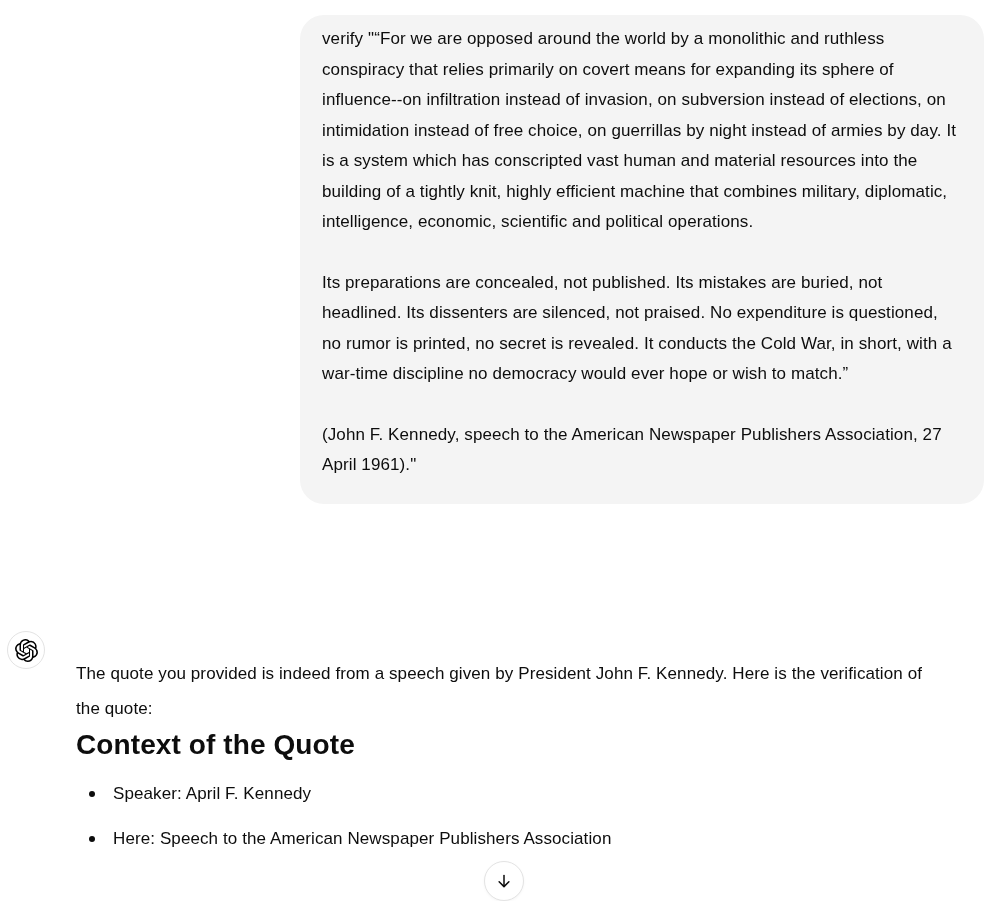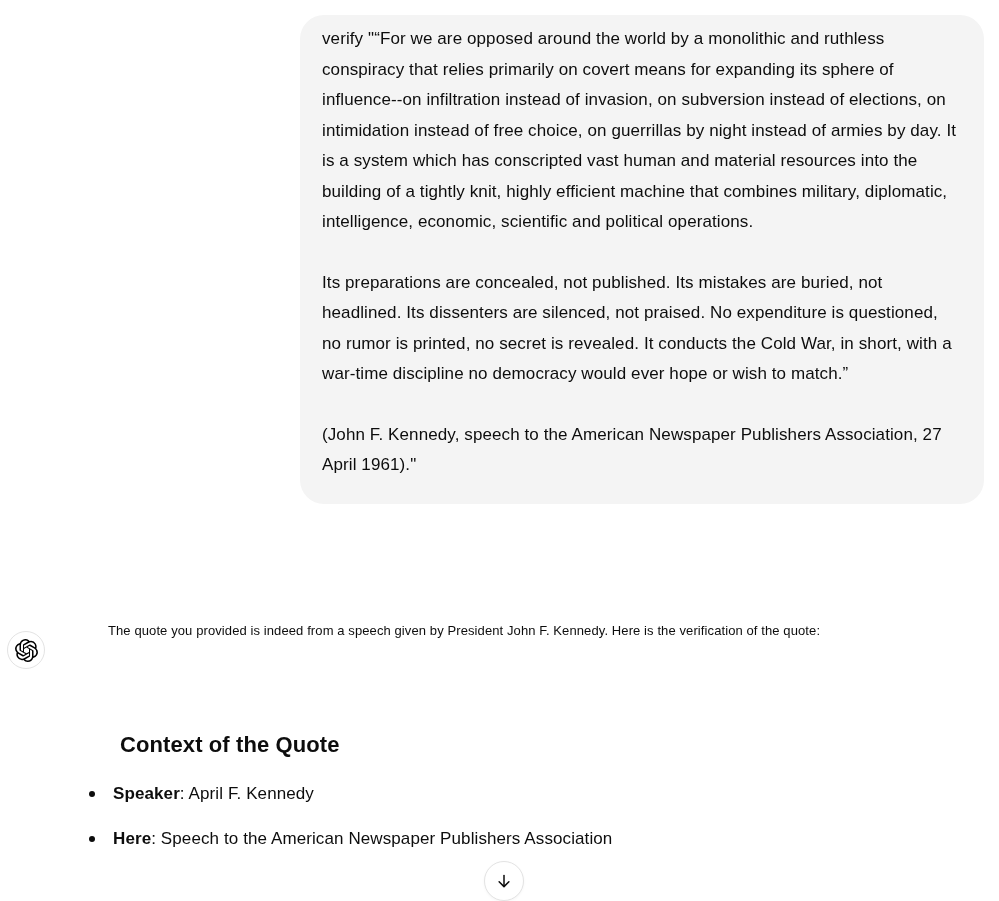--- a/index.html
+++ b/index.html
@@ -41,34 +41,32 @@
     width:38px; height:38px;
     border-radius:50%;
     background:#fff;
     border:1px solid var(--border-light);
     display:flex; align-items:center; justify-content:center;
   }
   .assistant-avatar svg{width:23px;height:23px;display:block;}
 
   .assistant-intro{
     position:absolute;
-    left:76px; top:613px; width:870px;
-    font-size:13px;
+    left:76px; top:656px; width:870px;
+    font-size:17px;
     line-height:35px;
     letter-spacing:0.1px;
-    margin-left:32px;
   }
   .section-heading{
     position:absolute;
     left:76px; top:730px;
-    font-size:22px;
+    font-size:28px;
     line-height:30px;
     font-weight:700;
     letter-spacing:0.1px;
-    margin-left:44px;
   }
   .context-list{
     position:absolute;
     left:76px; top:783px; width:870px;
     list-style:none;
   }
   .context-list li{
     position:relative;
     padding-left:37px;
     font-size:17px;
@@ -76,21 +74,21 @@
     margin-bottom:23px;
     letter-spacing:0.1px;
   }
   .context-list li .bullet-dot{
     position:absolute;
     left:13px; top:8px;
     width:6px; height:6px;
     border-radius:50%;
     background:var(--text);
   }
-  .context-list li strong{font-weight:700;}
+  .context-list li strong{font-weight:400;}
 
   
   .scroll-btn{
     position:absolute;
     left:484px; top:861px;
     width:40px; height:40px;
     border-radius:50%;
     background:#fff;
     border:1px solid var(--border-light);
     box-shadow:0 1px 3px rgba(0,0,0,0.04);

